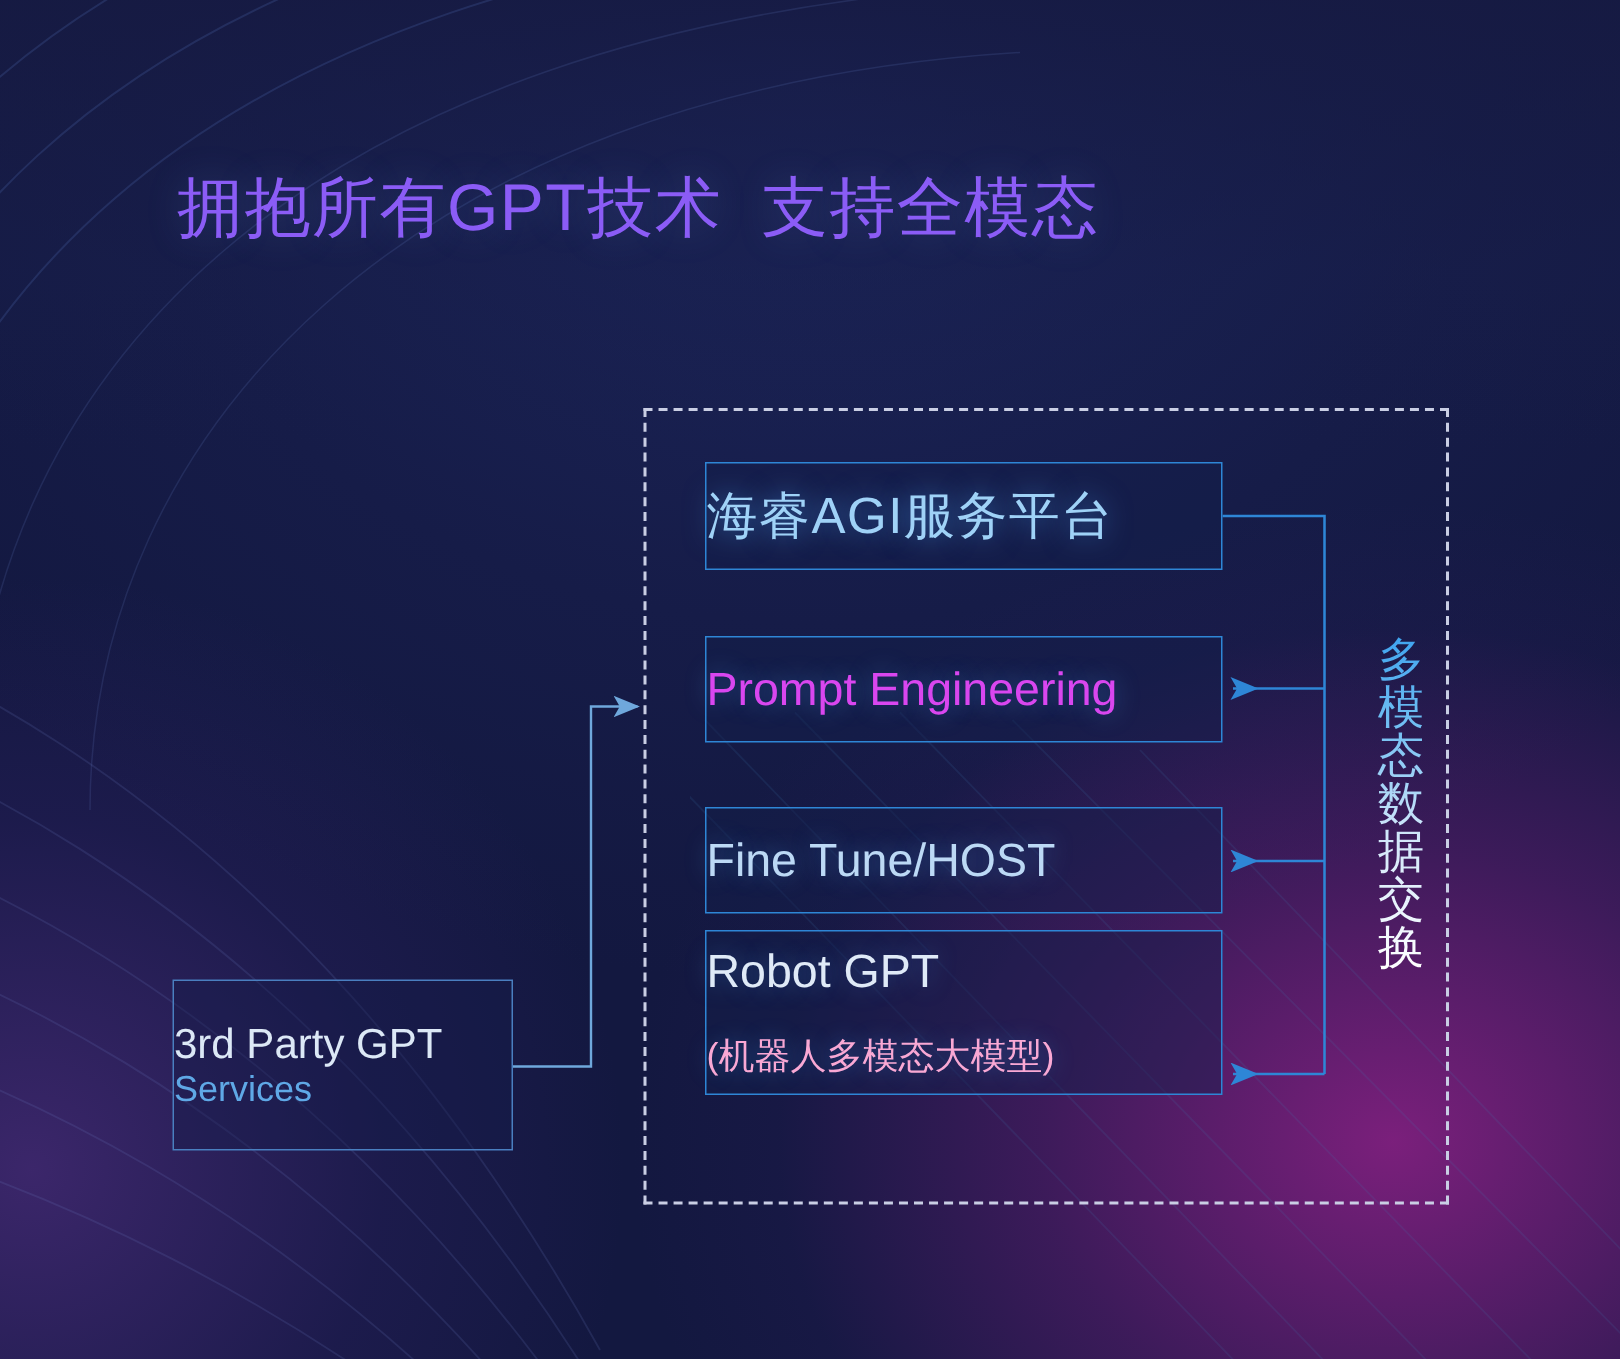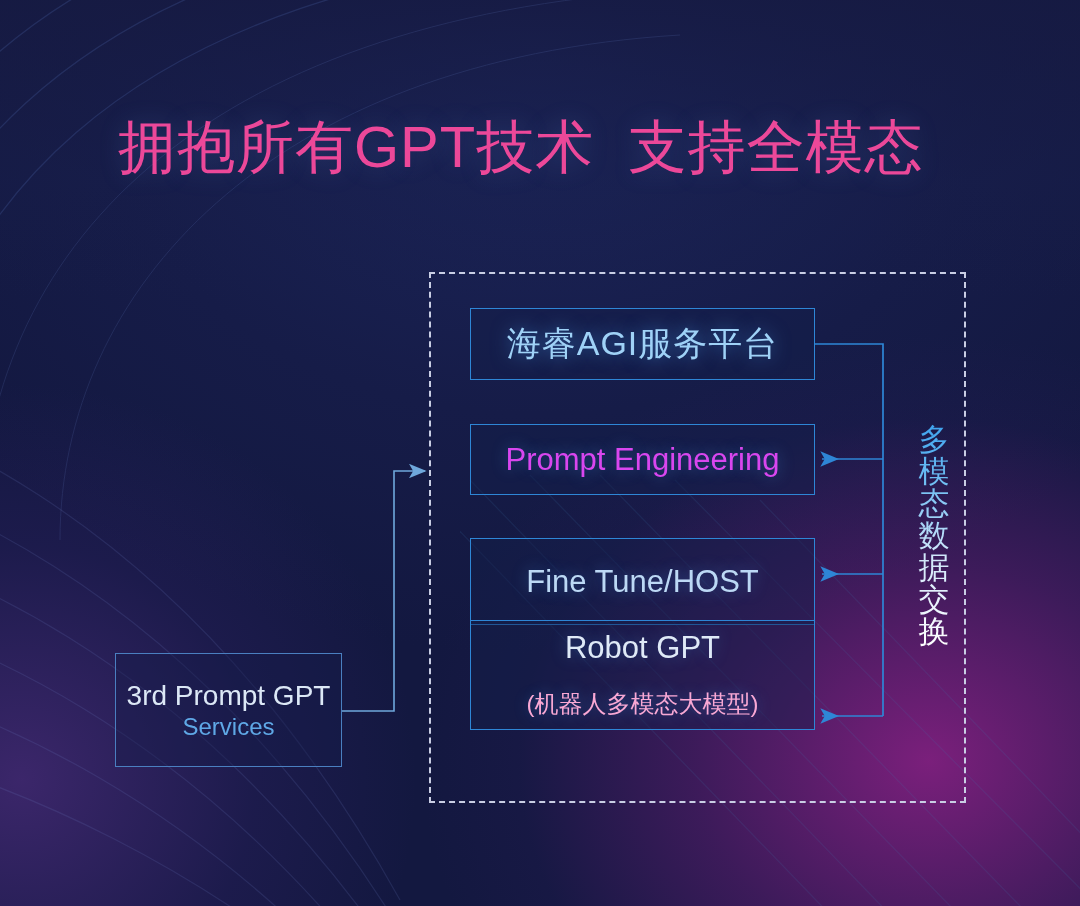--- a/index.html
+++ b/index.html
@@ -32,23 +32,23 @@
   
   .arcs-tl { position:absolute; left:-320px; top:-340px; width: 1000px; height: 900px; opacity: .55; }
   .arcs-bl { position:absolute; left:-420px; top:300px; width: 1150px; height: 900px; opacity: .5; }
   .arcs-br { position:absolute; left:460px; top:430px; width: 820px; height: 640px; opacity: .45; }
 
   
   .title {
     position: absolute;
     left: 118px;
     top: 114px;
-    font-size: 58px;
+    font-size: 44px;
     line-height: 1.15;
-    color: #ec4899;
+    color: #8b5cf6;
     letter-spacing: 1px;
     white-space: pre;
     font-weight: 400;
     text-shadow: 0 0 26px rgba(120,170,255,0.22);
   }
 
   
   .dashed-zone {
     position: absolute;
     left: 429px;
@@ -60,21 +60,21 @@
   }
 
   
   .node {
     position: absolute;
     box-sizing: border-box;
     border: 1.6px solid #2e86d6;
     background: rgba(20, 30, 74, 0.46);
     display: flex;
     flex-direction: column;
-    align-items: center;
+    align-items: flex-start;
     justify-content: center;
     text-align: center;
   }
   .node .ln1 { white-space: nowrap; }
   .node .ln2 { white-space: nowrap; }
 
   #node-platform {
     left: 470px; top: 308px; width: 345px; height: 72px;
   }
   #node-platform .ln1 {
@@ -87,21 +87,21 @@
   #node-prompt {
     left: 470px; top: 424px; width: 345px; height: 71px;
   }
   #node-prompt .ln1 {
     font-size: 31px;
     color: #d946ef;
     text-shadow: 0 0 16px rgba(80,170,255,0.40);
   }
 
   #node-finetune {
-    left: 470px; top: 538px; width: 345px; height: 87px;
+    left: 470px; top: 538px; width: 345px; height: 71px;
   }
   #node-finetune .ln1 {
     font-size: 31px;
     color: #bcd9f5;
     text-shadow: 0 0 16px rgba(80,170,255,0.40);
   }
 
   #node-robot {
     left: 470px; top: 620px; width: 345px; height: 110px;
     gap: 2px;
@@ -238,21 +238,21 @@
   <div class="node" id="node-finetune">
     <span class="ln1">Fine Tune/HOST</span>
   </div>
 
   <div class="node" id="node-robot">
     <span class="ln1">Robot GPT</span>
     <span class="ln2">(机器人多模态大模型)</span>
   </div>
 
   <div class="node" id="node-thirdparty">
-    <span class="ln1">3rd Prompt GPT</span>
+    <span class="ln1">3rd Party GPT</span>
     <span class="ln2">Services</span>
   </div>
 
   <div class="vert-caption" id="vert-caption">
       <span>多</span>
       <span>模</span>
       <span>态</span>
       <span>数</span>
       <span>据</span>
       <span>交</span>

